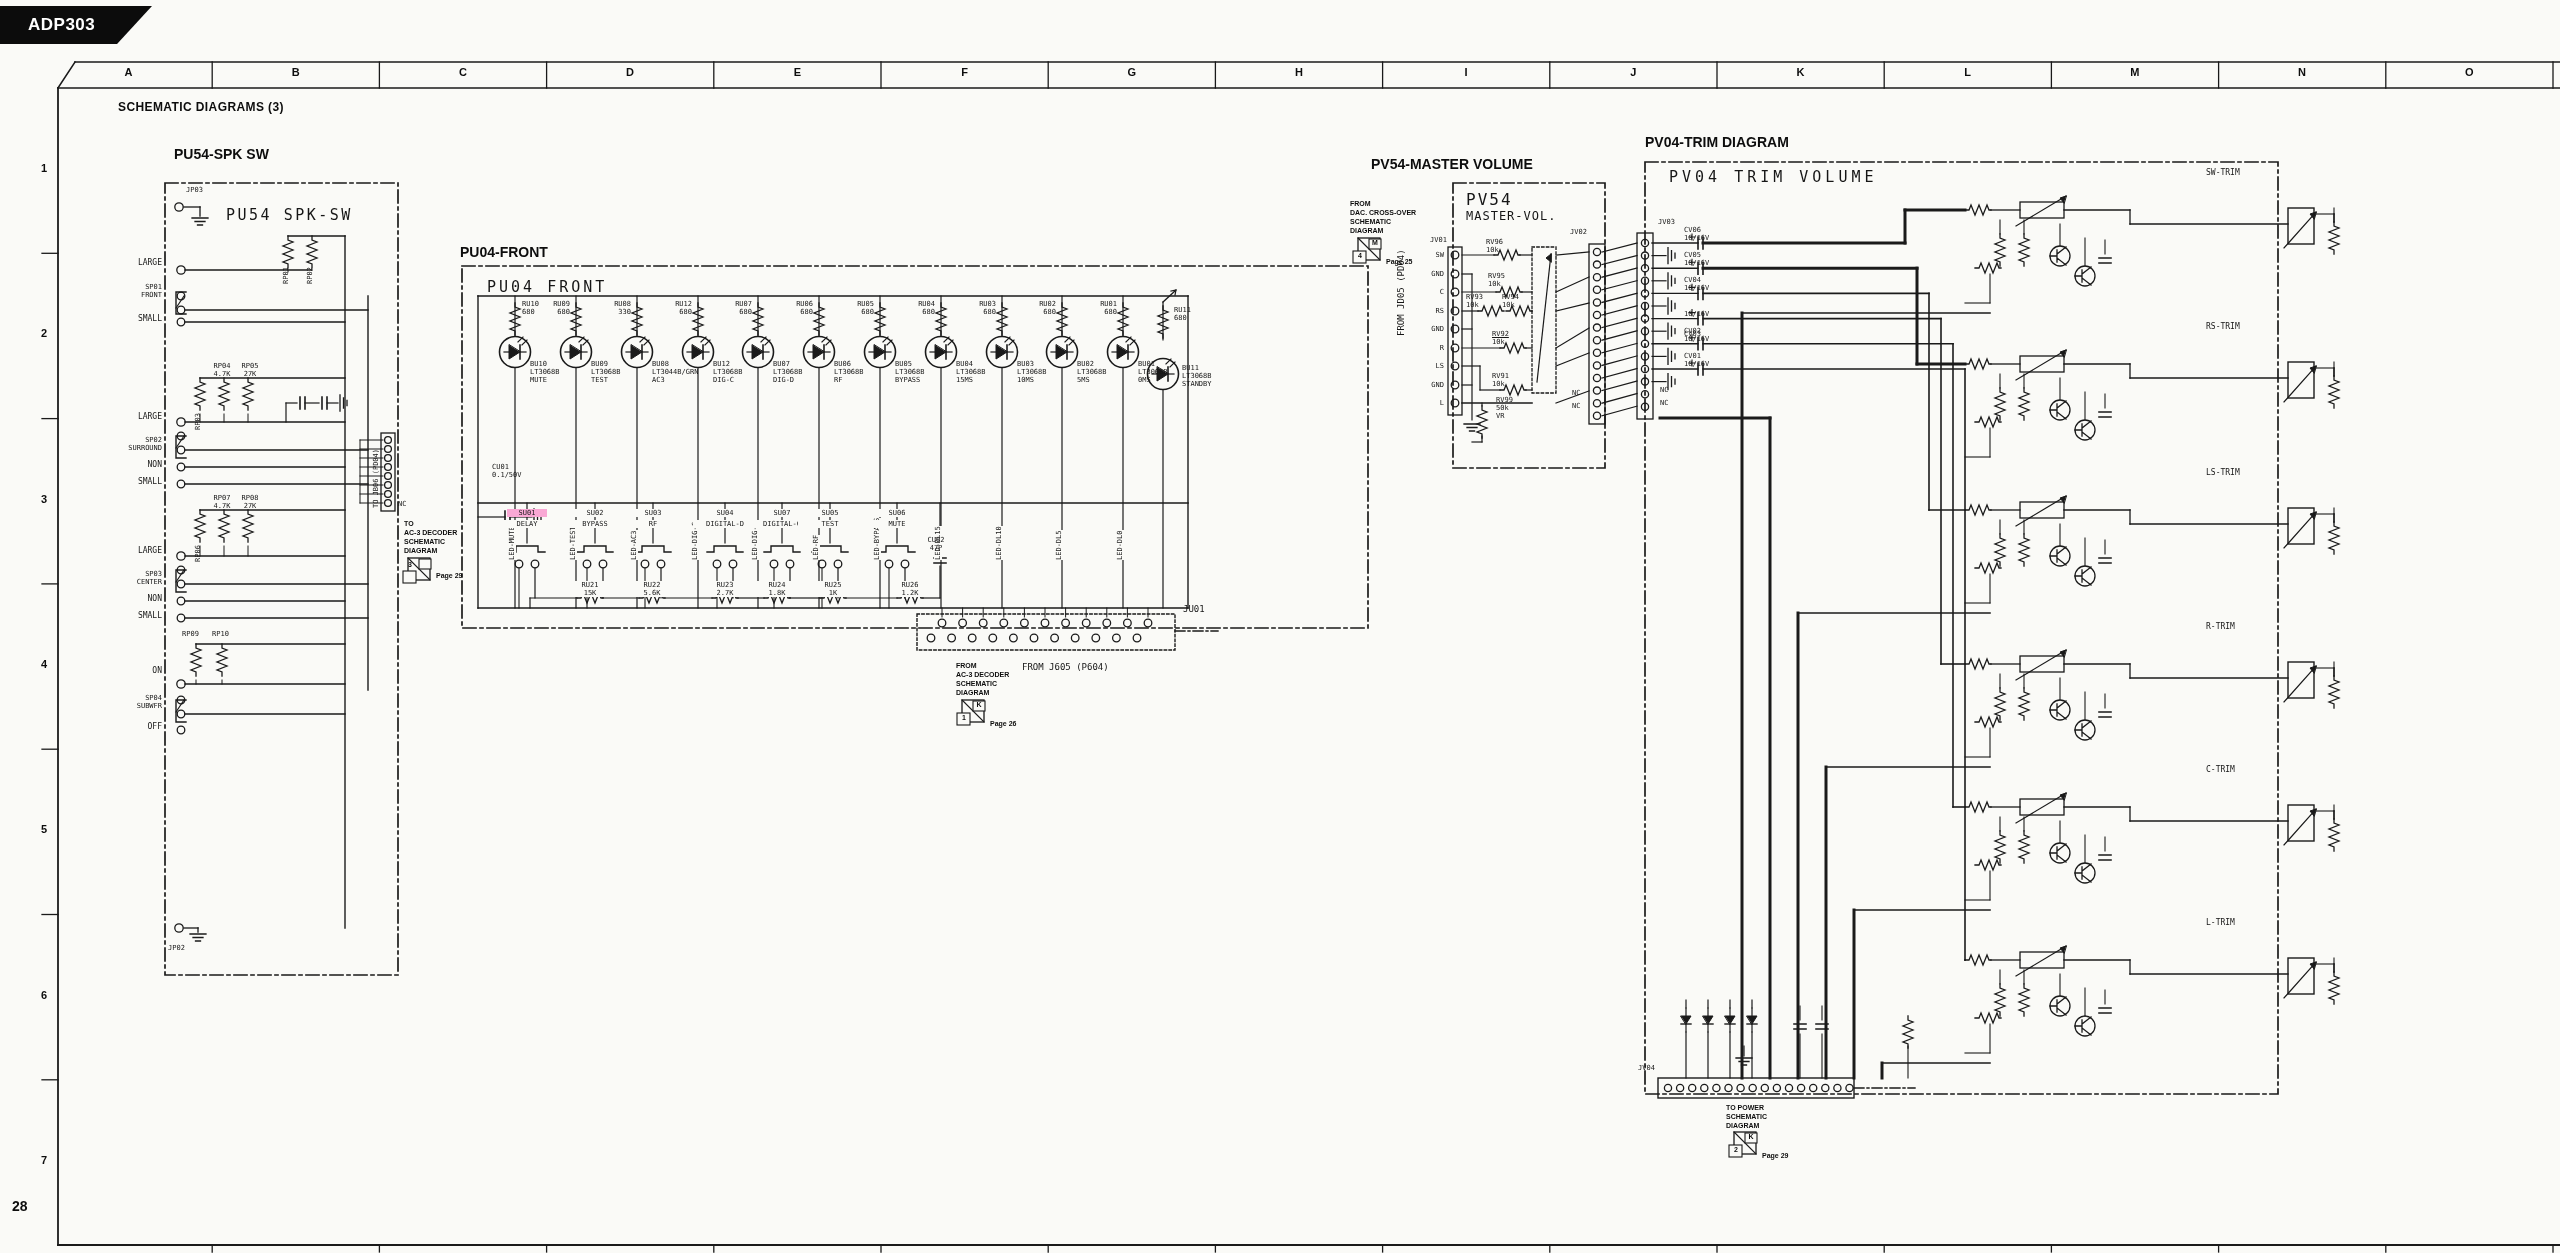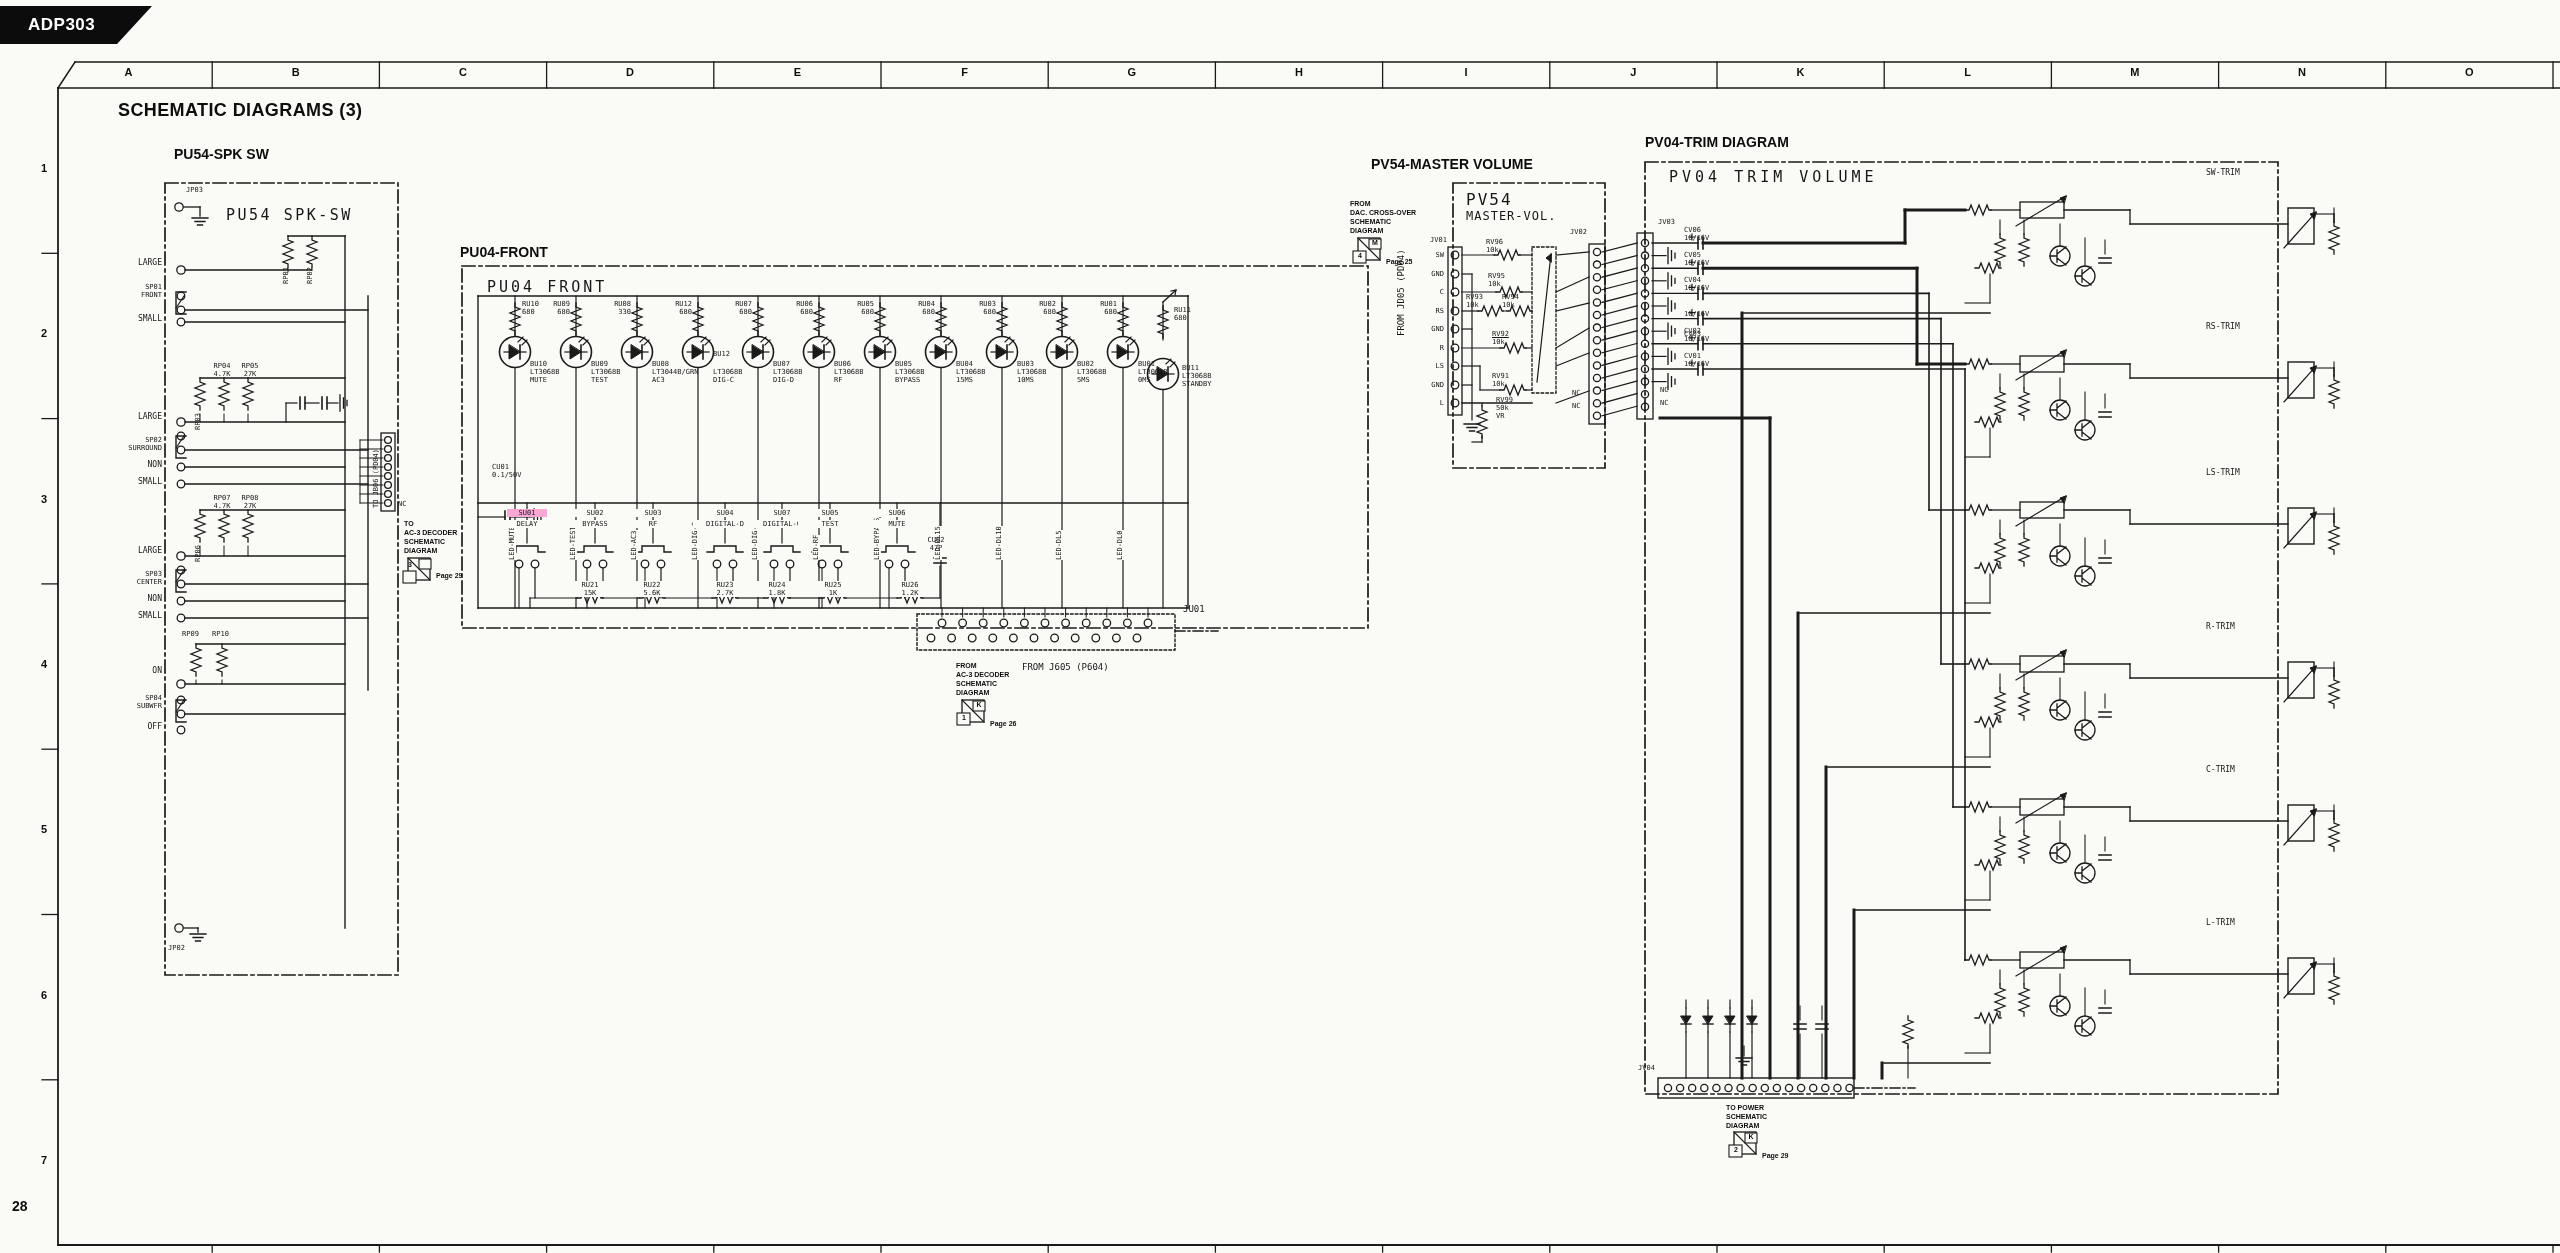--- a/index.html
+++ b/index.html
@@ -847,21 +847,21 @@
     <span class="lb hb m11 c" style="left:2051.3999999999996px;top:66px;width:167px">M</span>
     <span class="lb hb m11 c" style="left:2218.6px;top:66px;width:167px">N</span>
     <span class="lb hb m11 c" style="left:2385.7999999999997px;top:66px;width:167px">O</span>
     <span class="lb hb m11 c" style="left:34px;top:162px;width:20px">1</span>
     <span class="lb hb m11 c" style="left:34px;top:327.3px;width:20px">2</span>
     <span class="lb hb m11 c" style="left:34px;top:492.6px;width:20px">3</span>
     <span class="lb hb m11 c" style="left:34px;top:657.9000000000001px;width:20px">4</span>
     <span class="lb hb m11 c" style="left:34px;top:823.2px;width:20px">5</span>
     <span class="lb hb m11 c" style="left:34px;top:988.5px;width:20px">6</span>
     <span class="lb hb m11 c" style="left:34px;top:1153.8000000000002px;width:20px">7</span>
-    <span class="lb hb" style="left:118px;top:100px;font-size:18px;letter-spacing:.4px">SCHEMATIC DIAGRAMS (3)</span>
+    <span class="lb hb" style="left:118px;top:100px;font-size:12px;letter-spacing:.4px">SCHEMATIC DIAGRAMS (3)</span>
     <span class="lb hb" style="left:12px;top:1198px;font-size:14px">28</span>
     <span class="lb hb" style="left:174px;top:146px;font-size:14px">PU54-SPK SW</span>
     <span class="lb " style="left:226px;top:206px;font-size:15px;letter-spacing:2.5px">PU54 SPK-SW</span>
     <span class="lb m7" style="left:186px;top:186px;">JP03</span>
     <span class="lb rot m7" style="left:282px;top:284px;">RP01</span>
     <span class="lb rot m7" style="left:306px;top:284px;">RP02</span>
     <span class="lb r" style="left:118px;top:258px;width:44px">LARGE</span>
     <span class="lb r m7" style="left:118px;top:283px;width:44px">SP01</span>
     <span class="lb r m7" style="left:118px;top:291px;width:44px">FRONT</span>
     <span class="lb r" style="left:118px;top:314px;width:44px">SMALL</span>
@@ -915,21 +915,21 @@
     <span class="lb m7" style="left:591px;top:376px;">TEST</span>
     <span class="lb rot m7" style="left:569px;top:560px;background:#fafaf7">LED-TEST</span>
     <span class="lb r m7" style="left:597px;top:300px;width:34px">RU08</span>
     <span class="lb r m7" style="left:597px;top:308px;width:34px">330</span>
     <span class="lb m7" style="left:652px;top:360px;">BU08</span>
     <span class="lb m7" style="left:652px;top:368px;">LT3044B/GRN</span>
     <span class="lb m7" style="left:652px;top:376px;">AC3</span>
     <span class="lb rot m7" style="left:630px;top:560px;background:#fafaf7">LED-AC3</span>
     <span class="lb r m7" style="left:658px;top:300px;width:34px">RU12</span>
     <span class="lb r m7" style="left:658px;top:308px;width:34px">680</span>
-    <span class="lb m7" style="left:713px;top:350px;text-align:center;">BU12</span>
+    <span class="lb m7" style="left:713px;top:360px;text-align:center;">BU12</span>
     <span class="lb m7" style="left:713px;top:368px;">LT3068B</span>
     <span class="lb m7" style="left:713px;top:376px;">DIG-C</span>
     <span class="lb rot m7" style="left:691px;top:560px;background:#fafaf7">LED-DIG-C</span>
     <span class="lb r m7" style="left:718px;top:300px;width:34px">RU07</span>
     <span class="lb r m7" style="left:718px;top:308px;width:34px">680</span>
     <span class="lb m7" style="left:773px;top:360px;">BU07</span>
     <span class="lb m7" style="left:773px;top:368px;">LT3068B</span>
     <span class="lb m7" style="left:773px;top:376px;">DIG-D</span>
     <span class="lb rot m7" style="left:751px;top:560px;background:#fafaf7">LED-DIG-D</span>
     <span class="lb r m7" style="left:779px;top:300px;width:34px">RU06</span>

